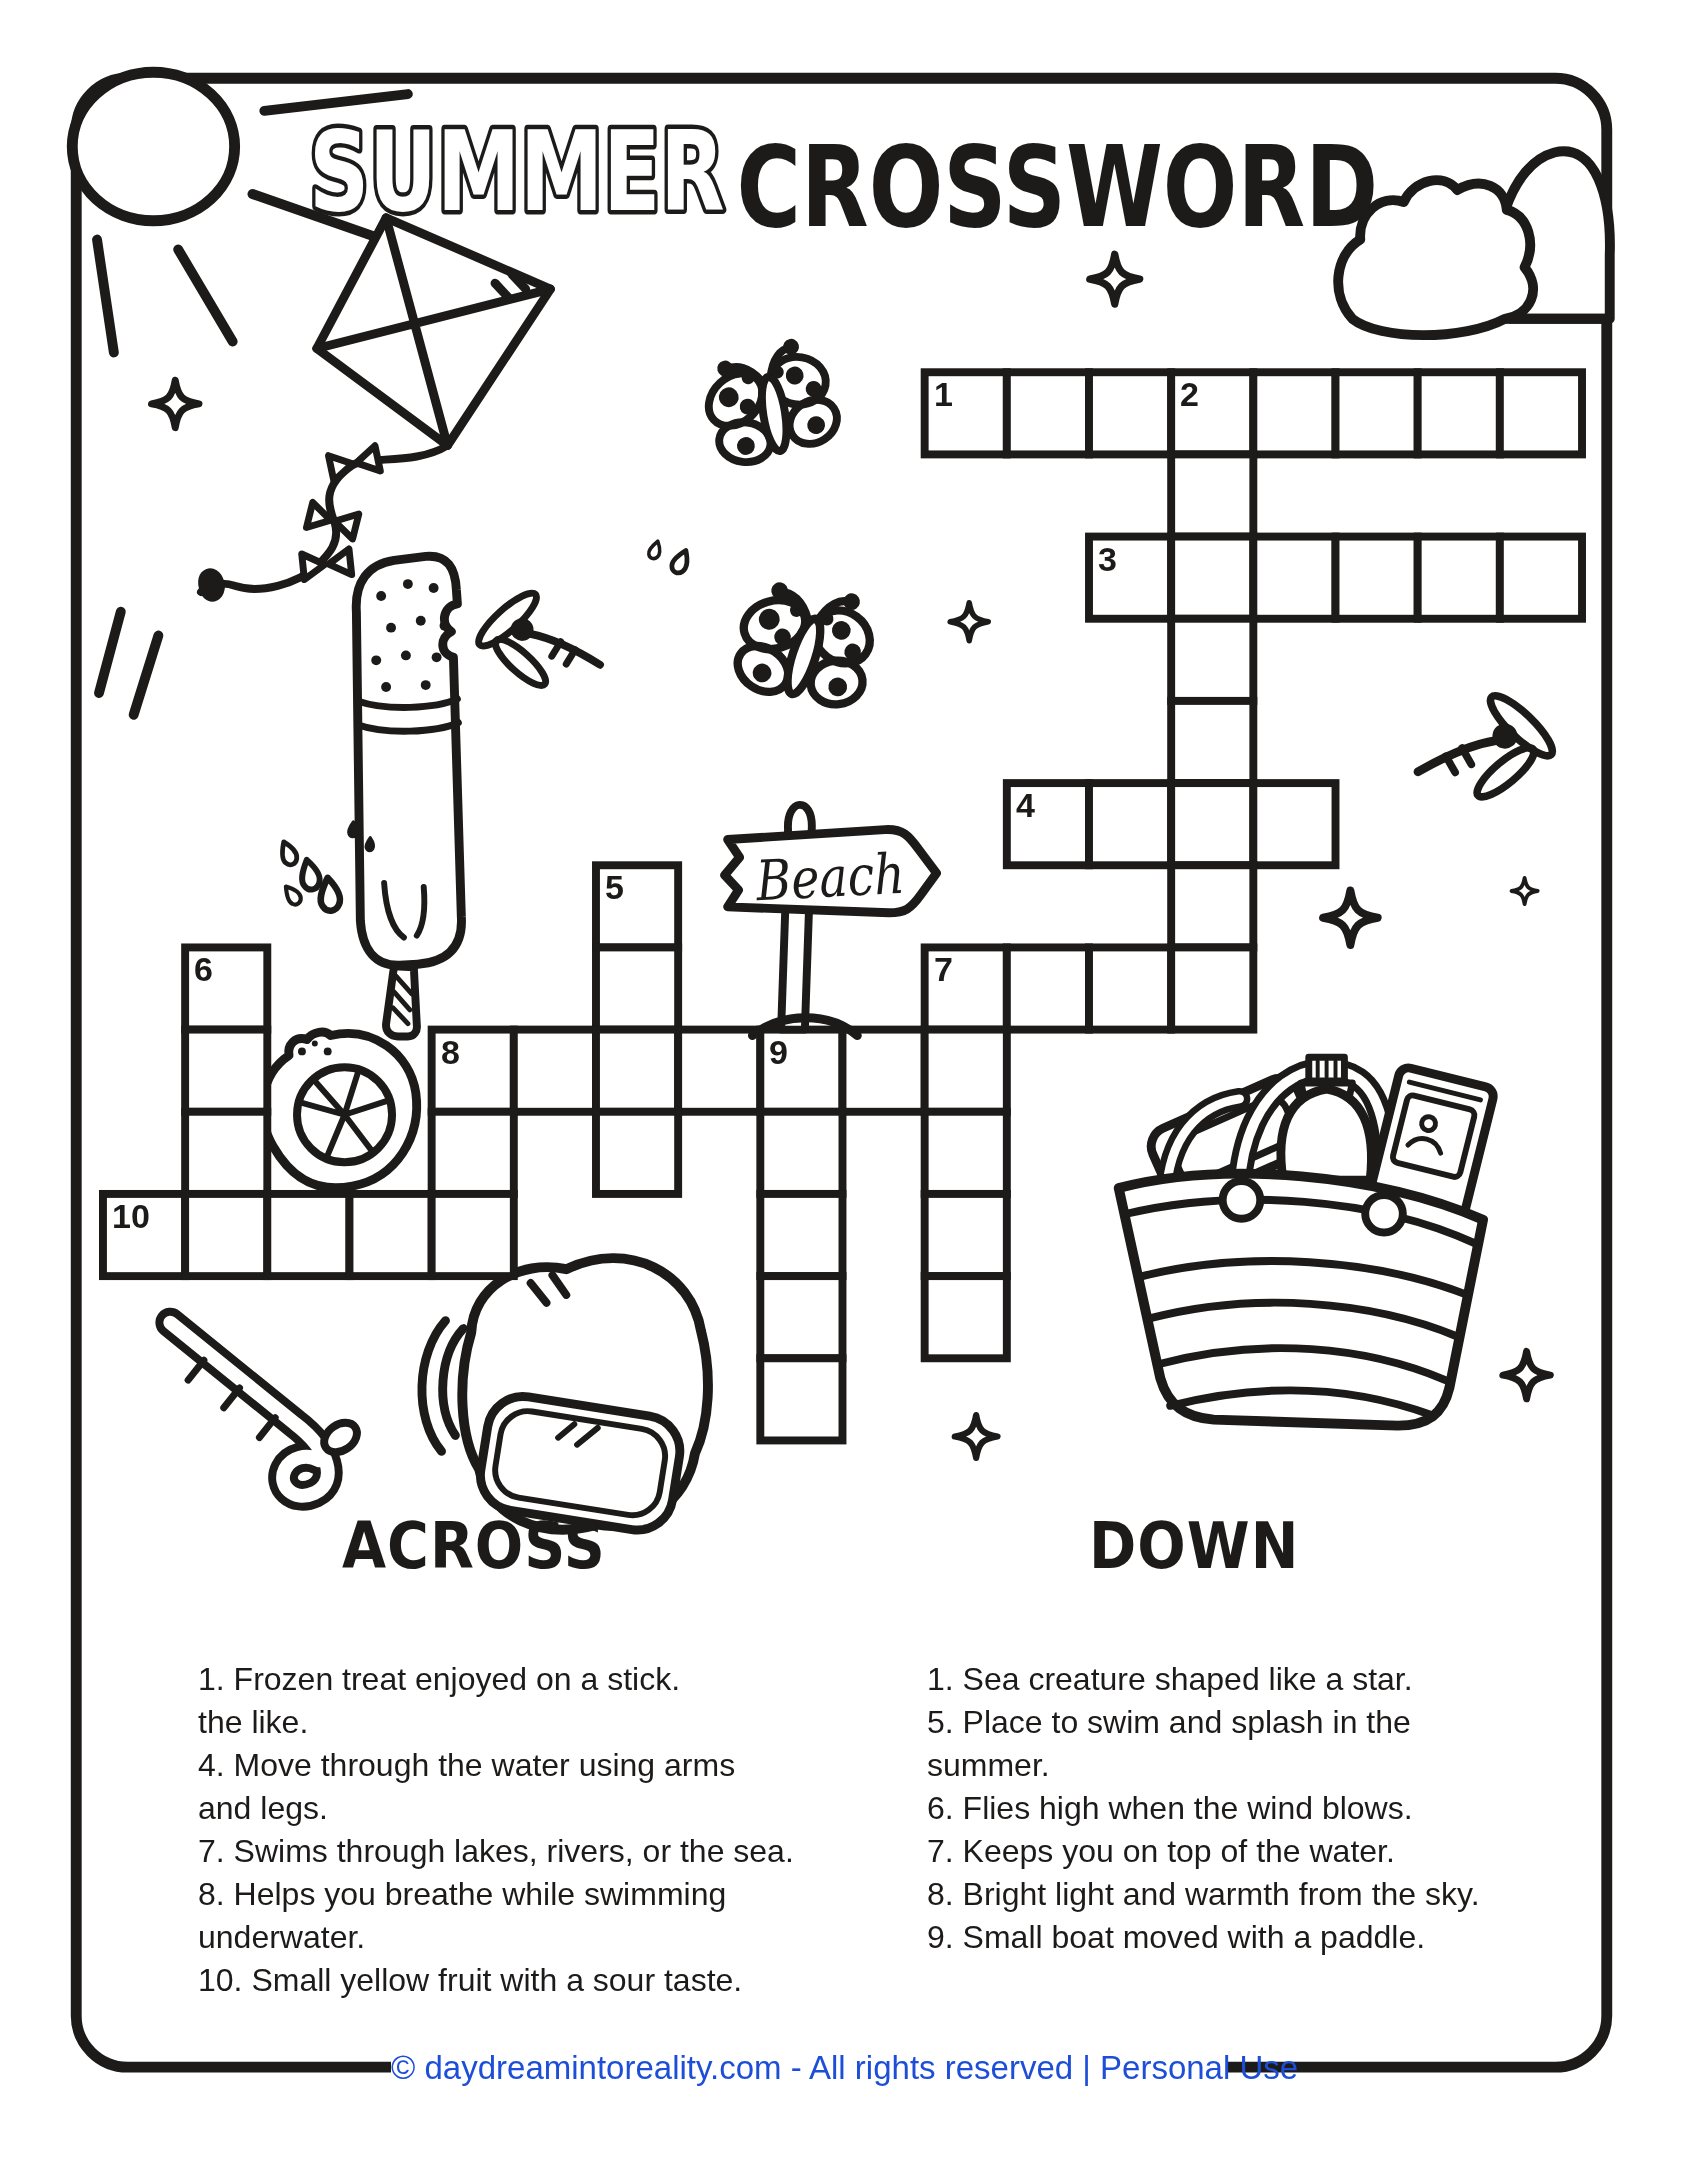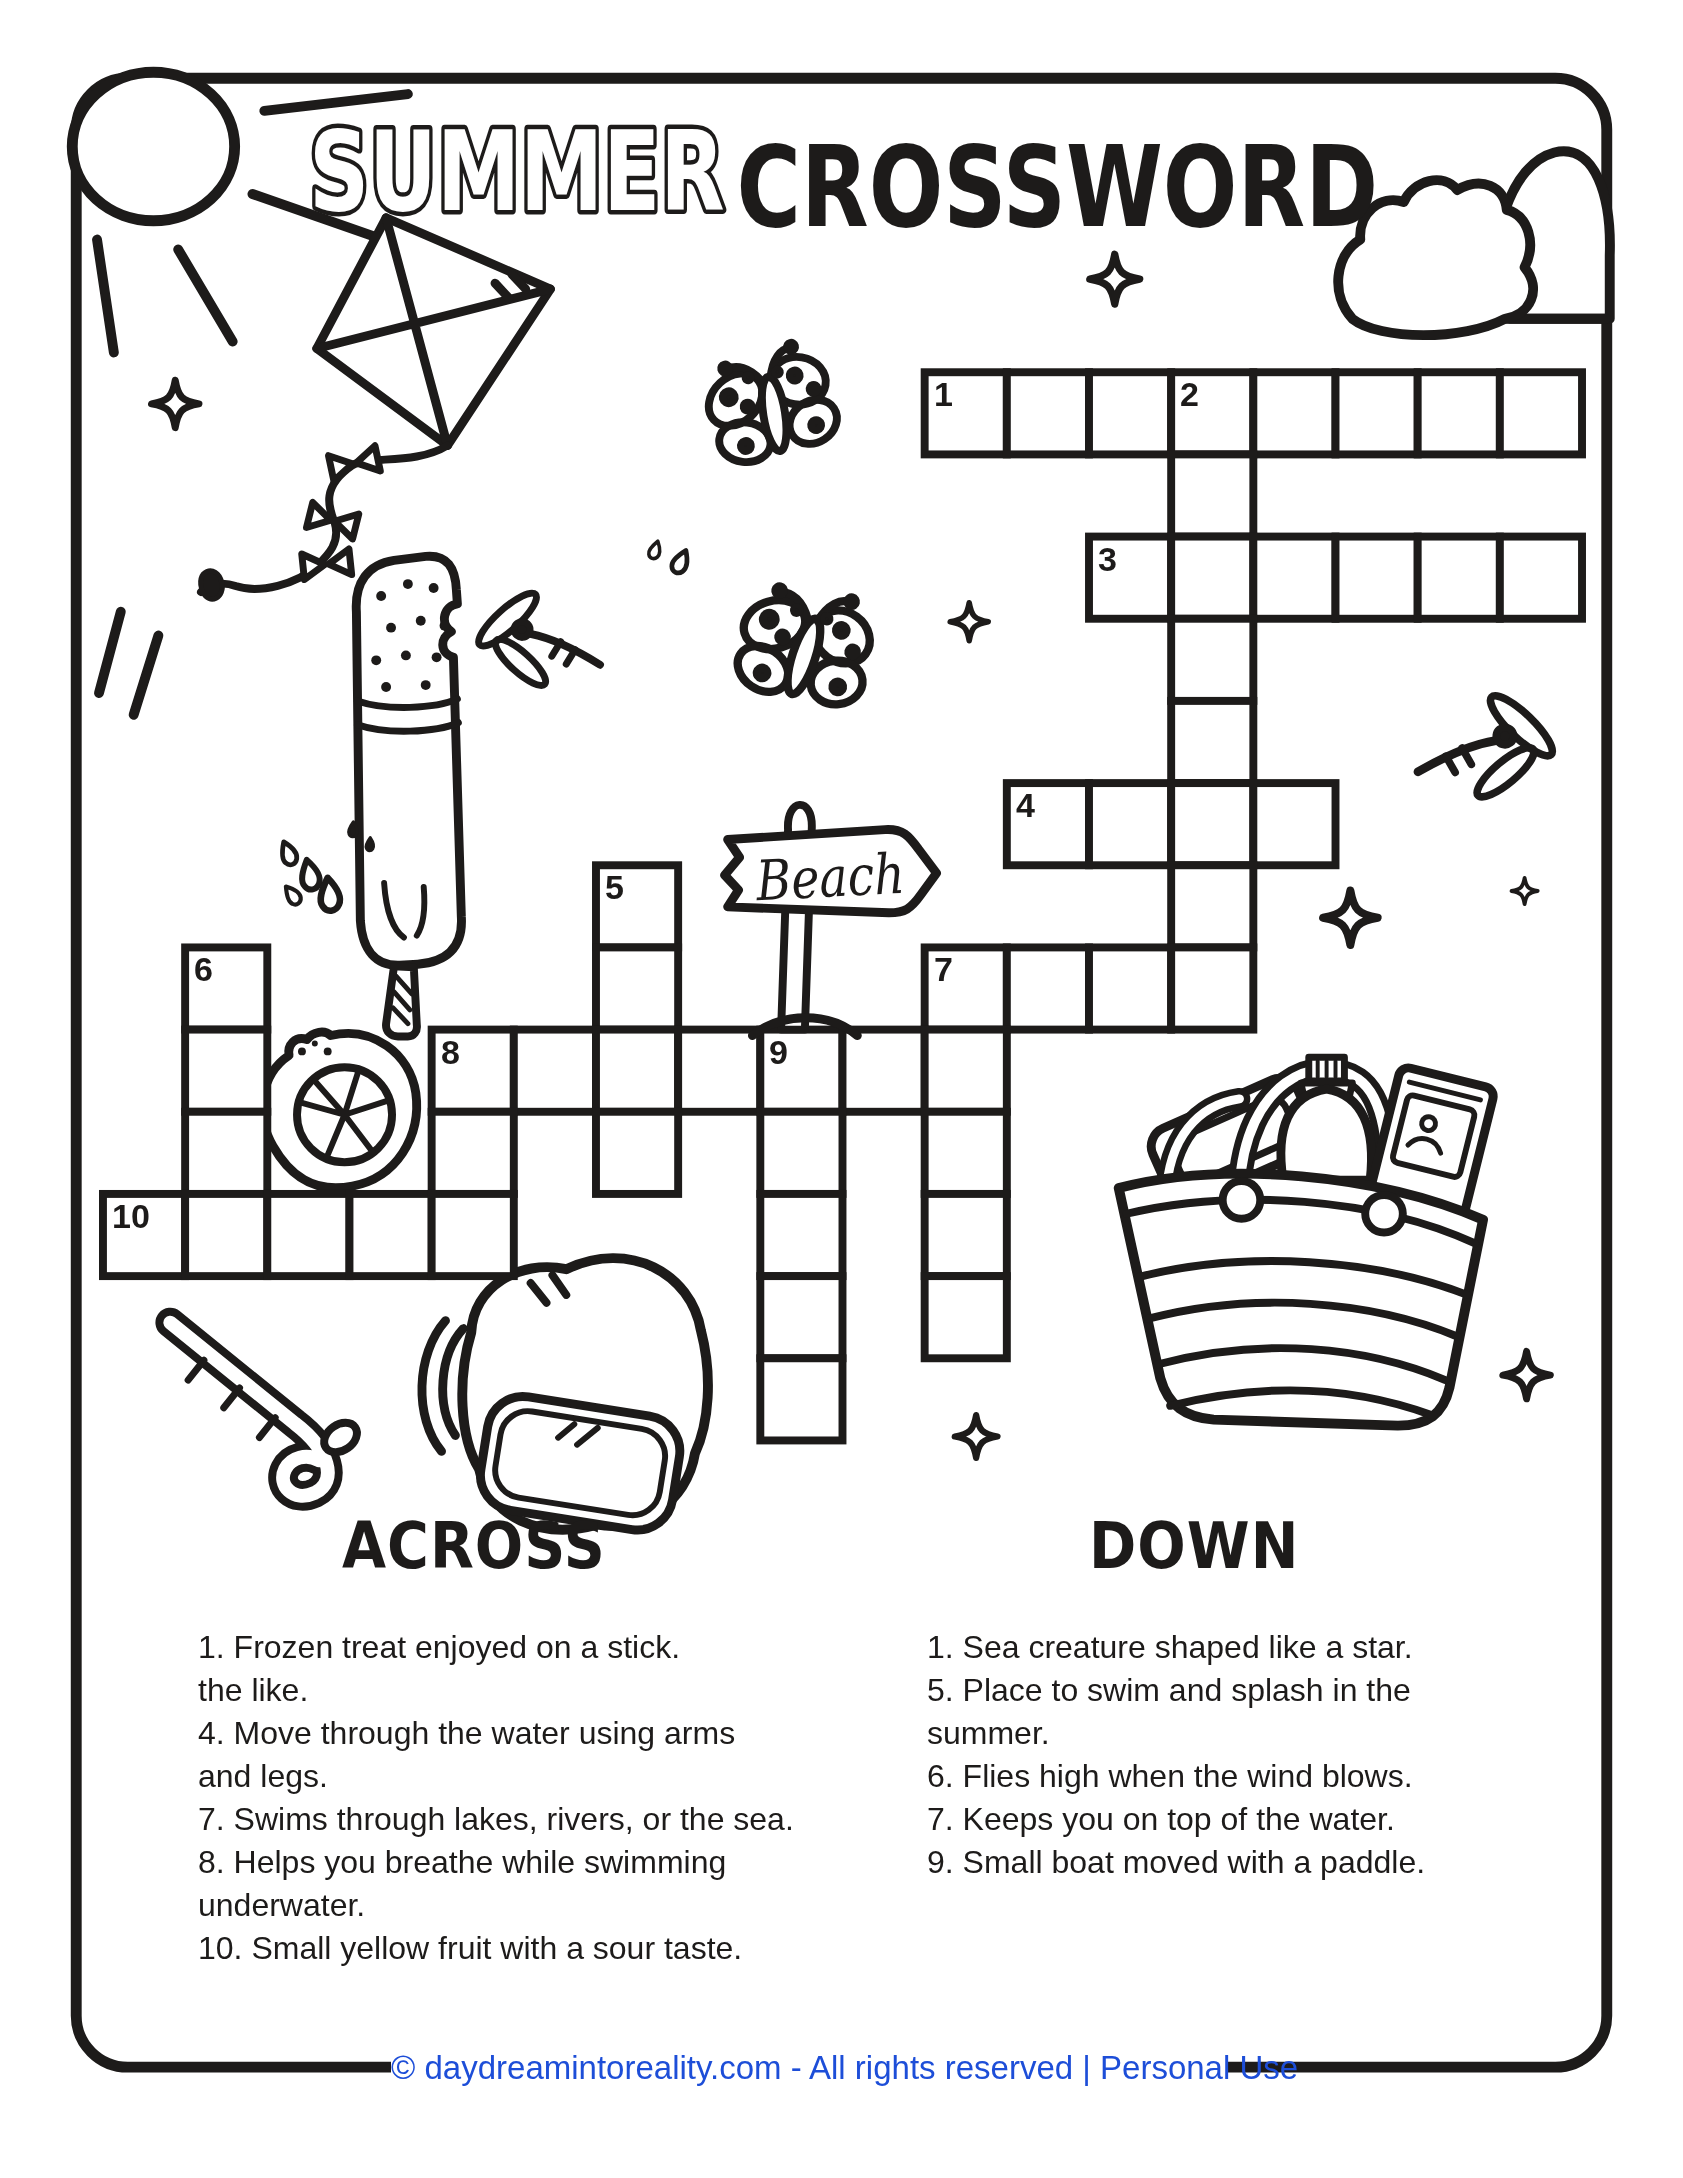--- a/index.html
+++ b/index.html
@@ -5,21 +5,21 @@
   html,body{margin:0;padding:0;background:#fff;}
   .page{position:relative;width:1683px;height:2178px;background:#fff;overflow:hidden;
         font-family:"Liberation Sans",sans-serif;color:#1d1b1a;}
   svg{position:absolute;left:0;top:0;}
   .cell{position:absolute;width:82px;height:82px;box-sizing:border-box;background:transparent;}
   .cellnum{position:absolute;left:9px;top:3px;font-family:"Liberation Sans",sans-serif;
            font-weight:bold;font-size:34px;color:#1d1b1a;}
   .heading{position:absolute;font-family:"DejaVu Sans",sans-serif;font-weight:bold;
            font-size:57px;letter-spacing:1px;transform:scaleY(1.12);transform-origin:top left;
            color:#1d1b1a;white-space:nowrap;}
-  .clue-col{position:absolute;font-size:32px;line-height:43px;color:#1d1b1a;}
+  .clue-col{position:absolute;font-size:32px;line-height:43px;color:#1d1b1a;margin-top:32px;}
   .clue-line{white-space:nowrap;}
   .footer-strip{position:absolute;left:391px;top:2034px;width:837px;height:65px;background:#fff;}
   .footer-text{position:absolute;left:391px;top:2049px;width:837px;text-align:center;
                font-size:33px;color:#1d4ed8;white-space:nowrap;}
 </style>
 </head>
 <body>
 
 <div class="page">
 
@@ -367,20 +367,21 @@
       <div class="clue-line">8. Helps you breathe while swimming</div>
       <div class="clue-line">underwater.</div>
       <div class="clue-line">10. Small yellow fruit with a sour taste.</div>
     </div>
 <div class="clue-col" style="left:927px;top:1626px;width:634px;" id="down-clues">
       <div class="clue-line">1. Sea creature shaped like a star.</div>
       <div class="clue-line">5. Place to swim and splash in the</div>
       <div class="clue-line">summer.</div>
       <div class="clue-line">6. Flies high when the wind blows.</div>
       <div class="clue-line">7. Keeps you on top of the water.</div>
+      <div class="clue-line">8. Bright light and warmth from the sky.</div>
       <div class="clue-line">9. Small boat moved with a paddle.</div>
     </div>
 
 <div class="footer-strip"></div>
 <div class="footer-text">© daydreamintoreality.com - All rights reserved | Personal Use</div>
 
 </div>
 
 
 </body></html>

